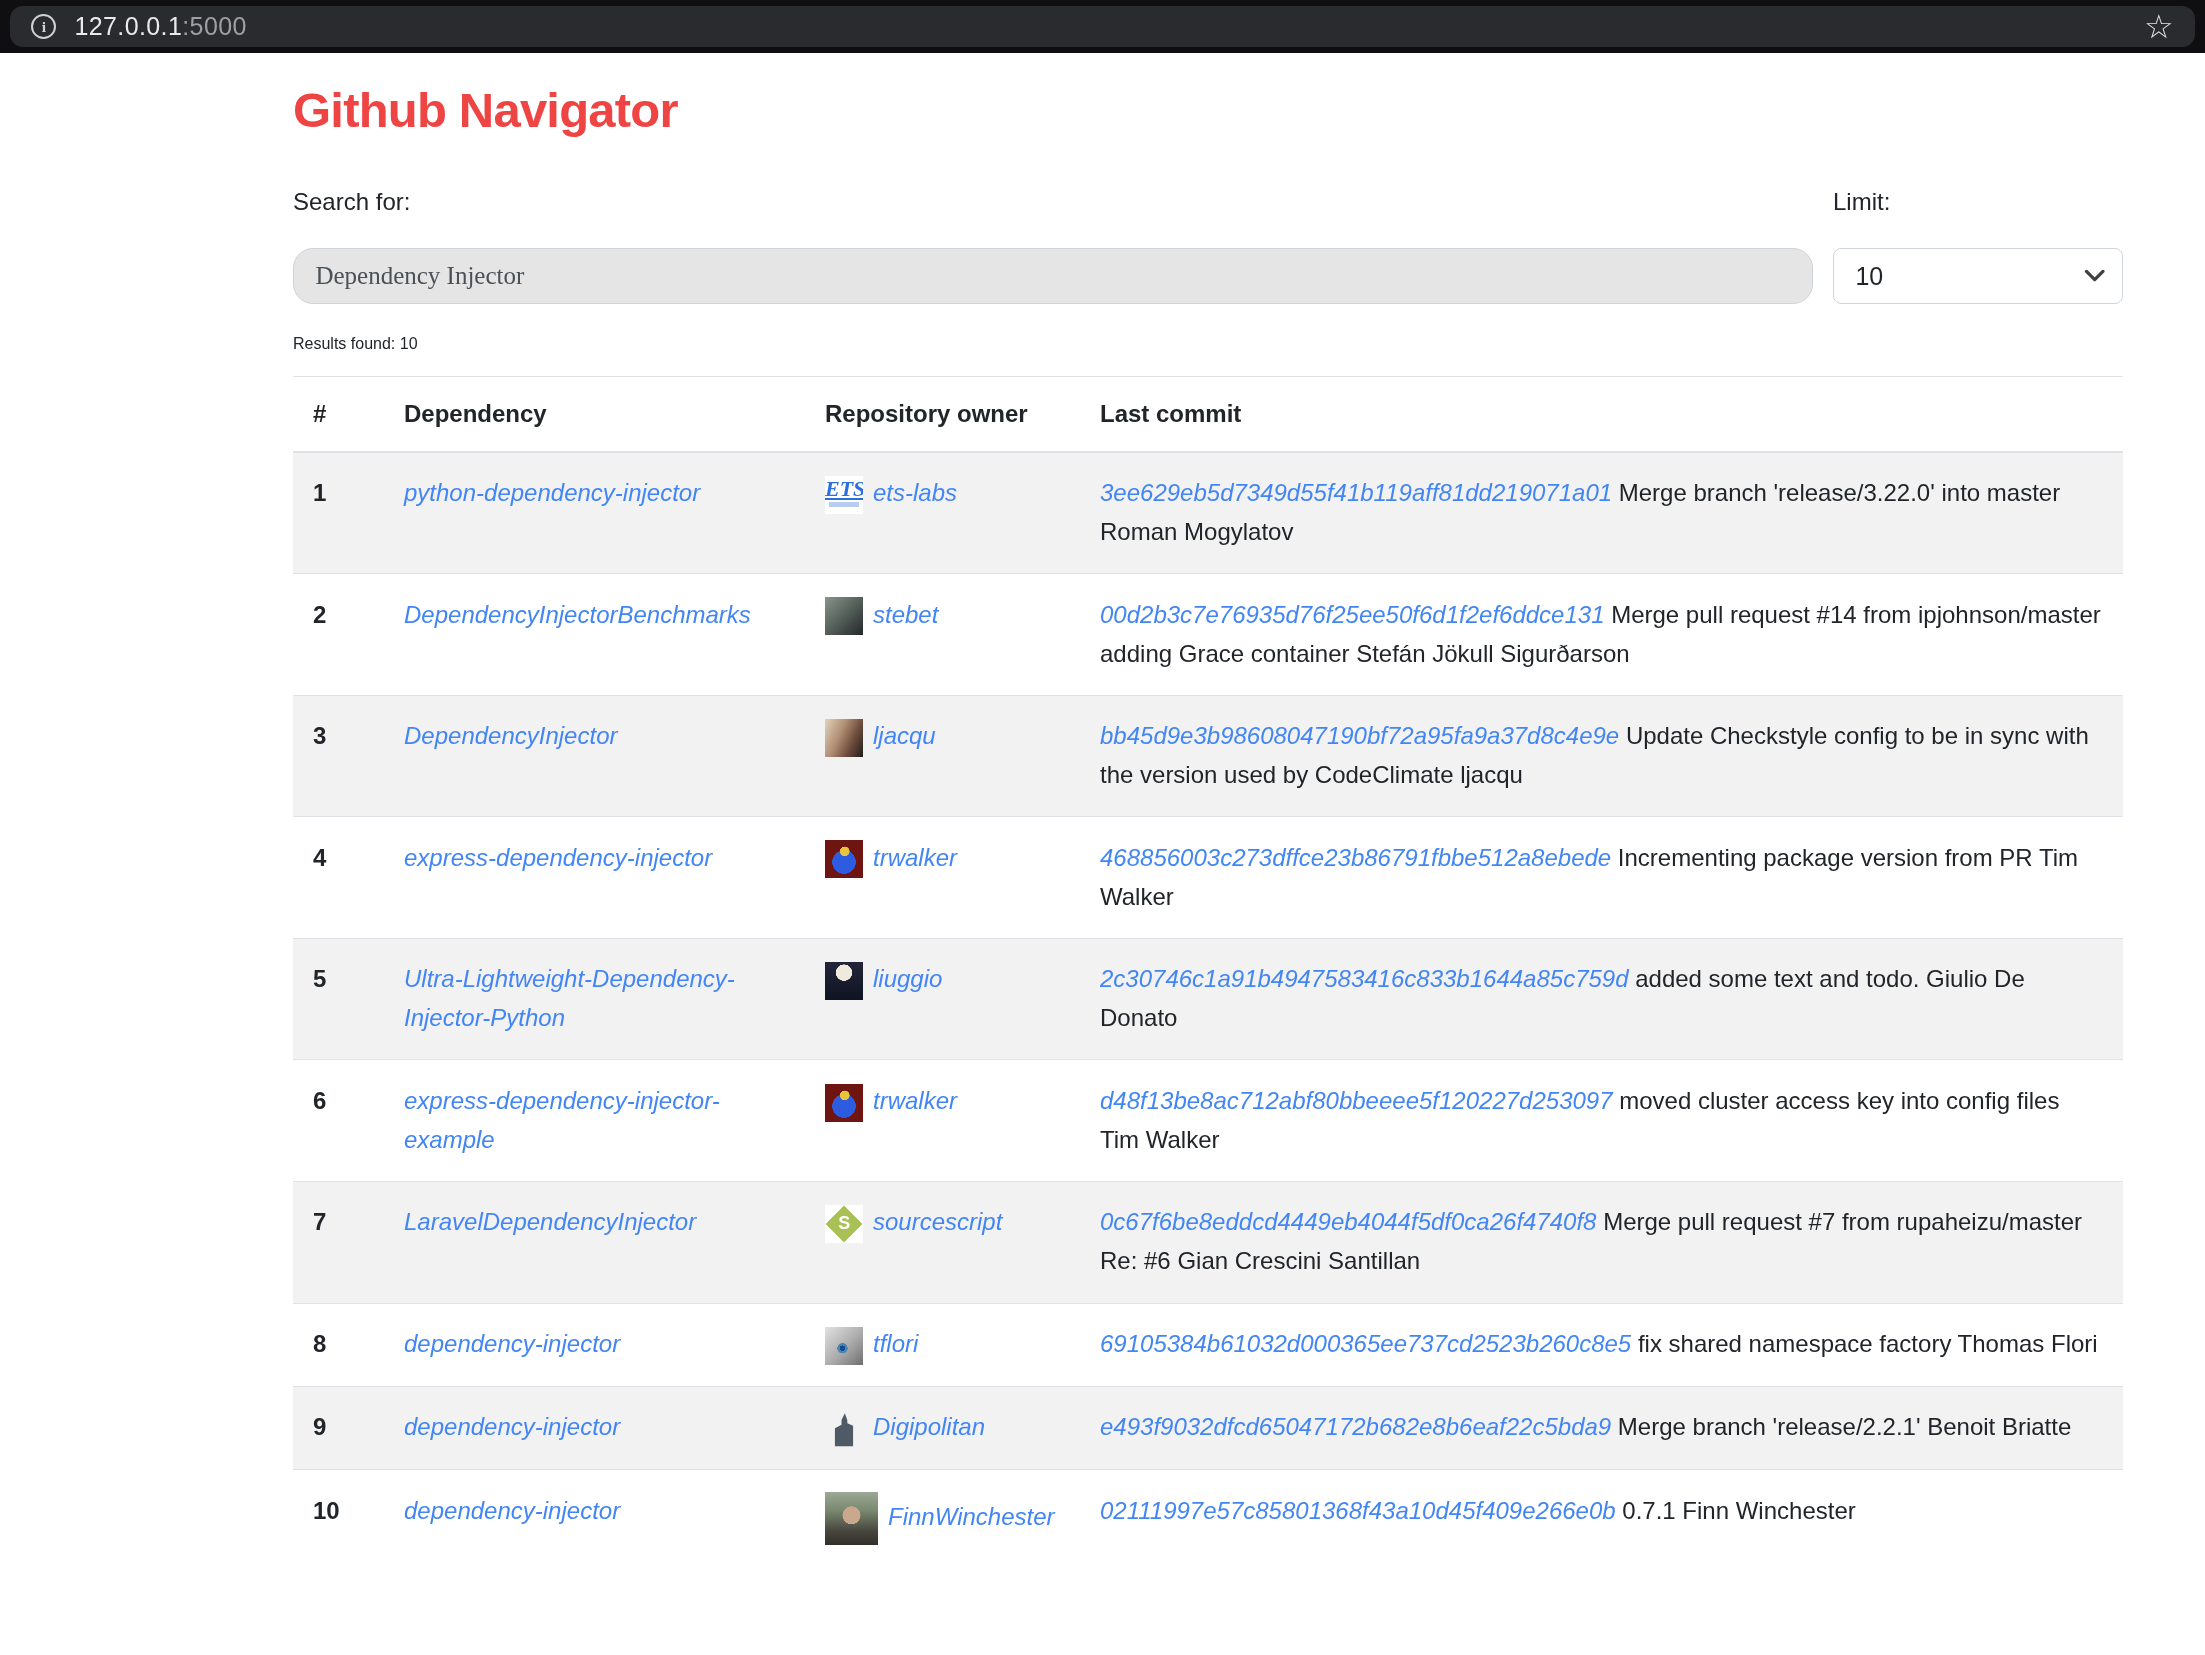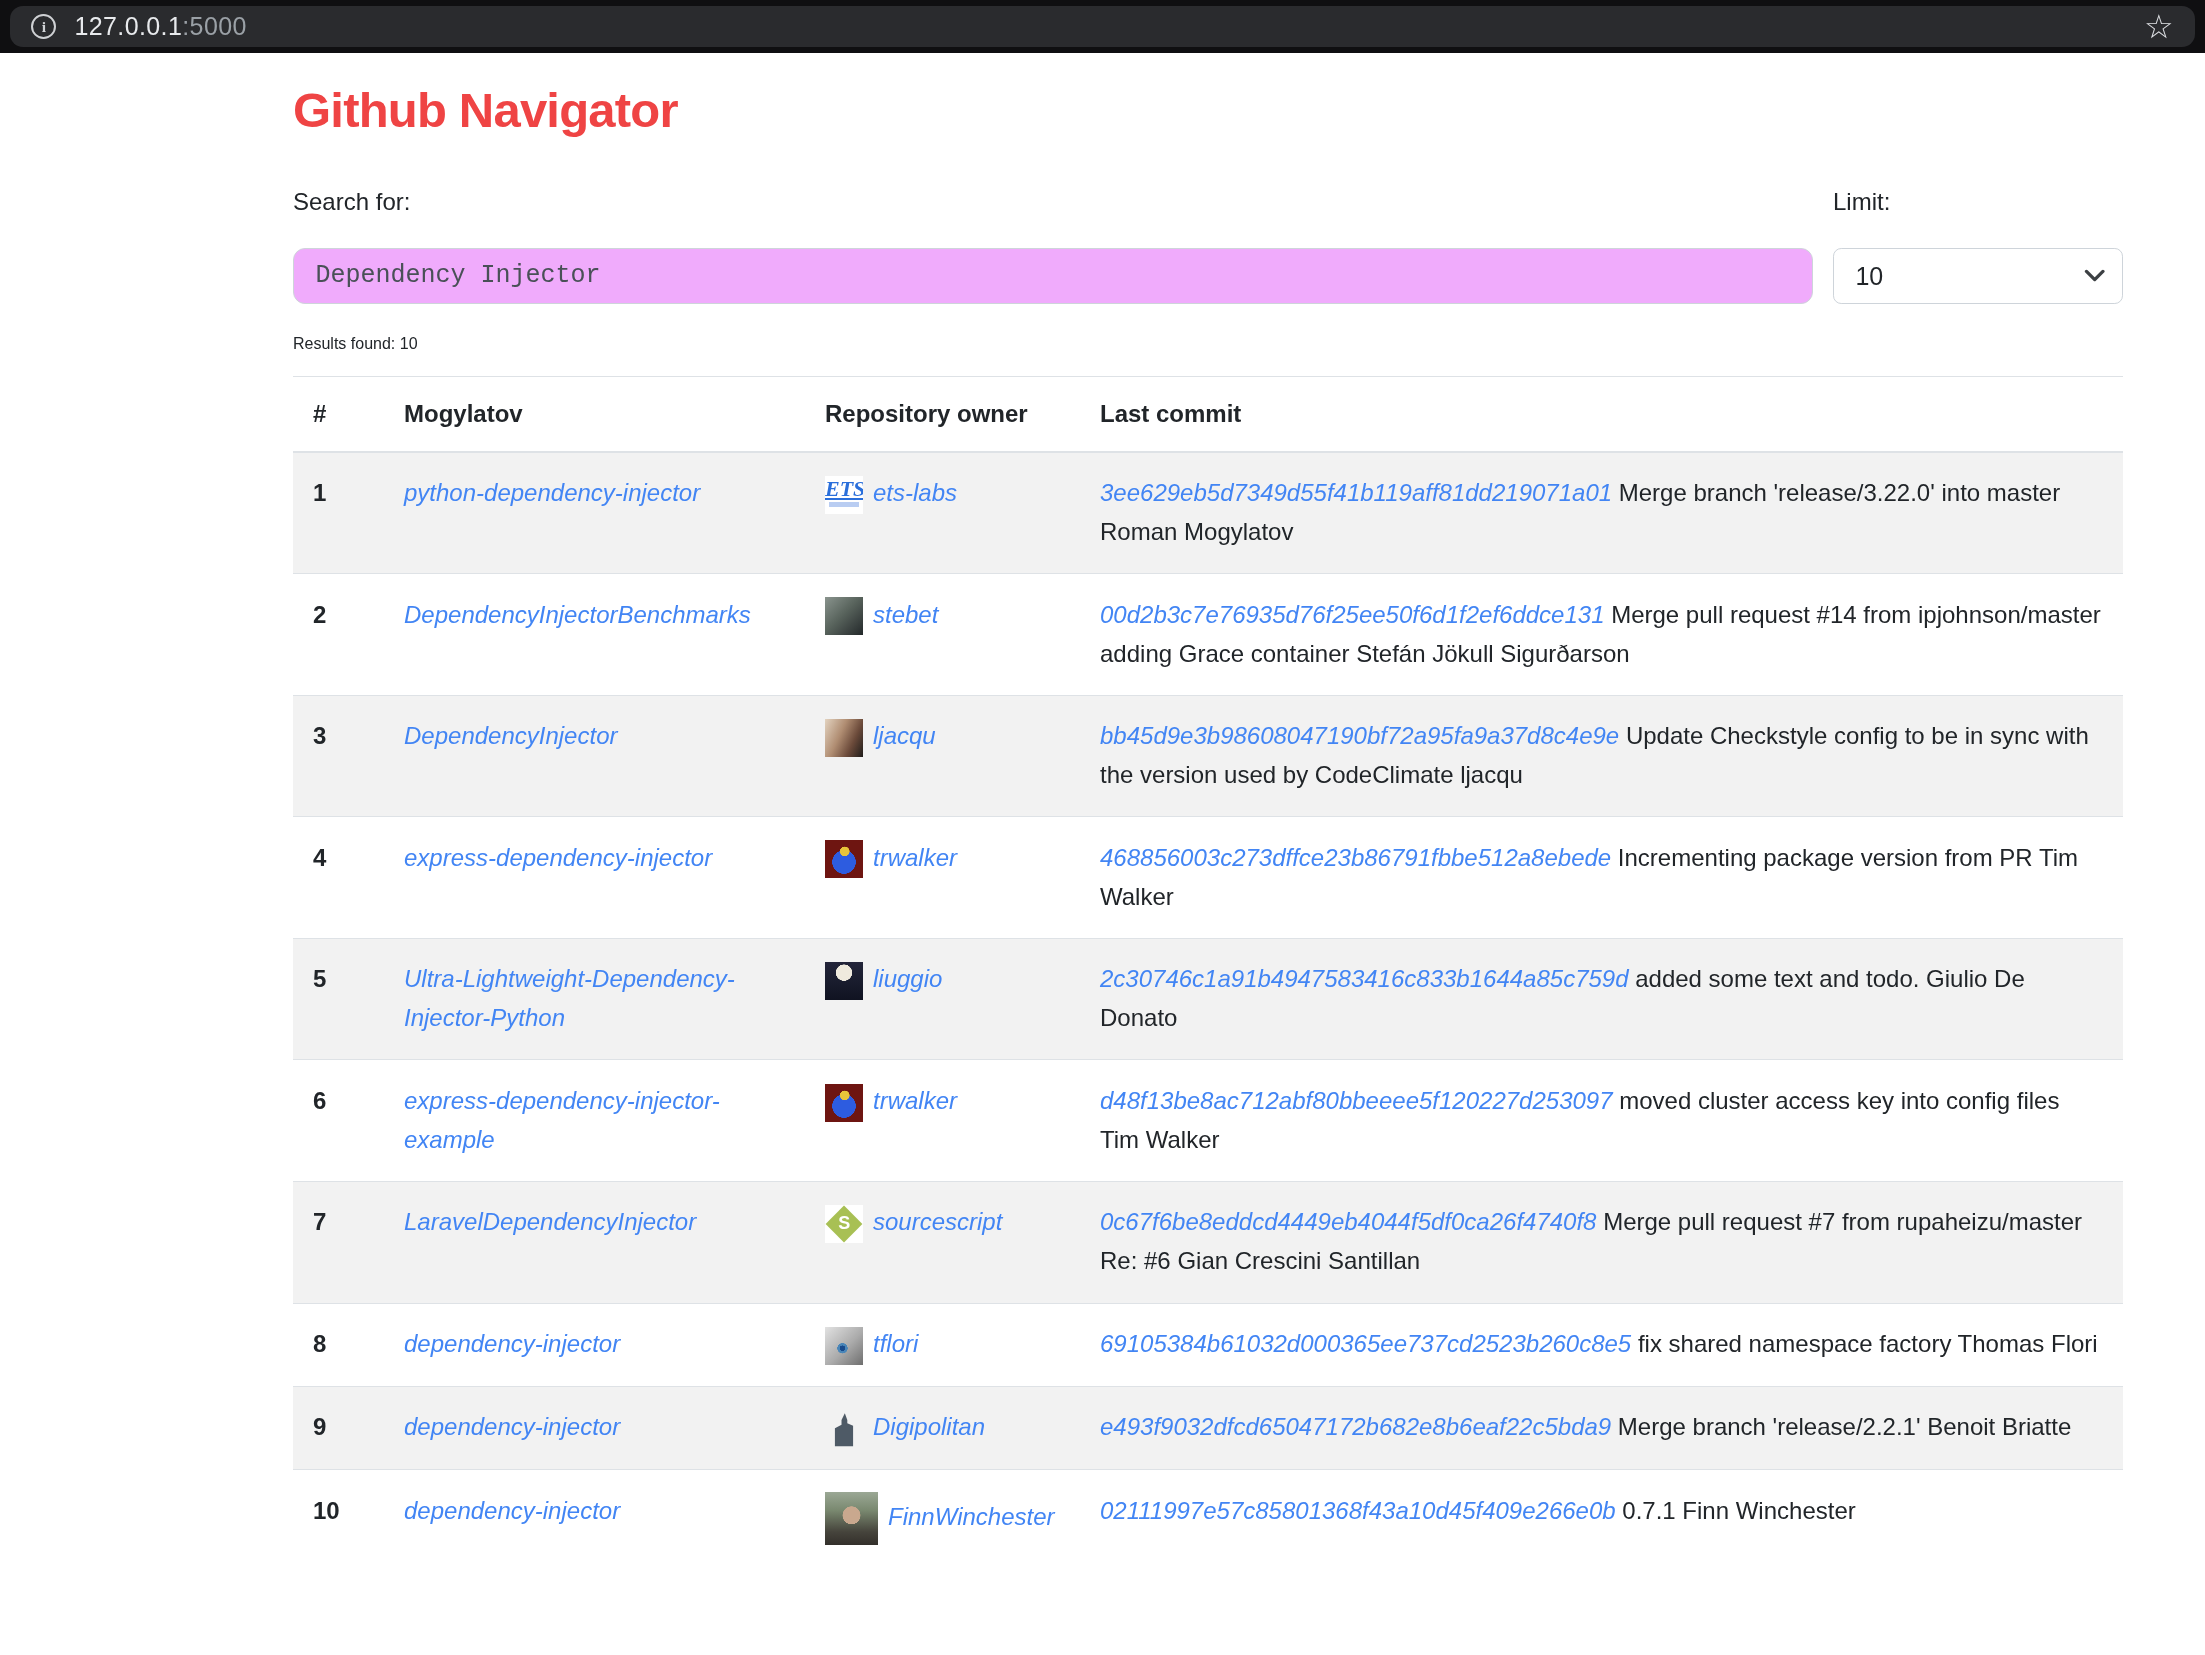--- a/index.html
+++ b/index.html
@@ -19,23 +19,23 @@
 
   
   .container { width: 1830px; margin-left: 293px; }
   .page-title { font-size: 49px; font-weight: 700; letter-spacing: -0.8px; color: #ef4444;
     margin-top: 28px; line-height: 1.2; }
 
   .form-row { display: flex; gap: 20px; margin-top: 48px; }
   .form-group-search { flex: 1; }
   .form-group-limit { width: 290px; }
   .field-label { display: block; font-size: 24px; margin-bottom: 32px; color: #212529; }
-  .text-input { width: 100%; height: 56px; border: 1.6px solid #ced4da; border-radius: 12px;
+  .text-input { width: 100%; height: 56px; border: 1.6px solid #ced4da; border-radius: 20px;
     font-size: 25px; color: #495057; padding: 0 21.4px; outline: none;
-    font-family: Liberation Mono, monospace; background: #f0abfc; }
+    font-family: Liberation Serif, serif; background: #e5e5e5; }
   .select-wrap { position: relative; }
   .limit-select { width: 100%; height: 56px; border: 1.6px solid #ced4da; border-radius: 8.2px;
     font-size: 25px; color: #212529; padding: 0 49px 0 21.4px; background: #fff;
     -webkit-appearance: none; appearance: none; font-family: "Liberation Sans", sans-serif; }
   .chevron-down { position: absolute; right: 18px; top: 20px; pointer-events: none; }
 
   .results-text { margin-top: 31px; font-size: 16px; }
 
   
   table.results { width: 100%; border-collapse: collapse; margin-top: 23px; }
@@ -110,21 +110,21 @@
       </div>
     </div>
   </div>
 
   <div class="results-text">Results found: 10</div>
 
   <table class="results">
     <thead>
       <tr>
         <th class="col-num">#</th>
-        <th class="col-repo">Mogylatov</th>
+        <th class="col-repo">Dependency</th>
         <th class="col-owner">Repository owner</th>
         <th>Last commit</th>
       </tr>
     </thead>
     <tbody>
 
       <tr>
         <td class="cell-num">1</td>
         <td><a>python-dependency-injector</a></td>
         <td><span class="avatar av-ets"><span class="ets-text">ETS</span><span class="ets-sub"></span></span><a>ets-labs</a></td>

